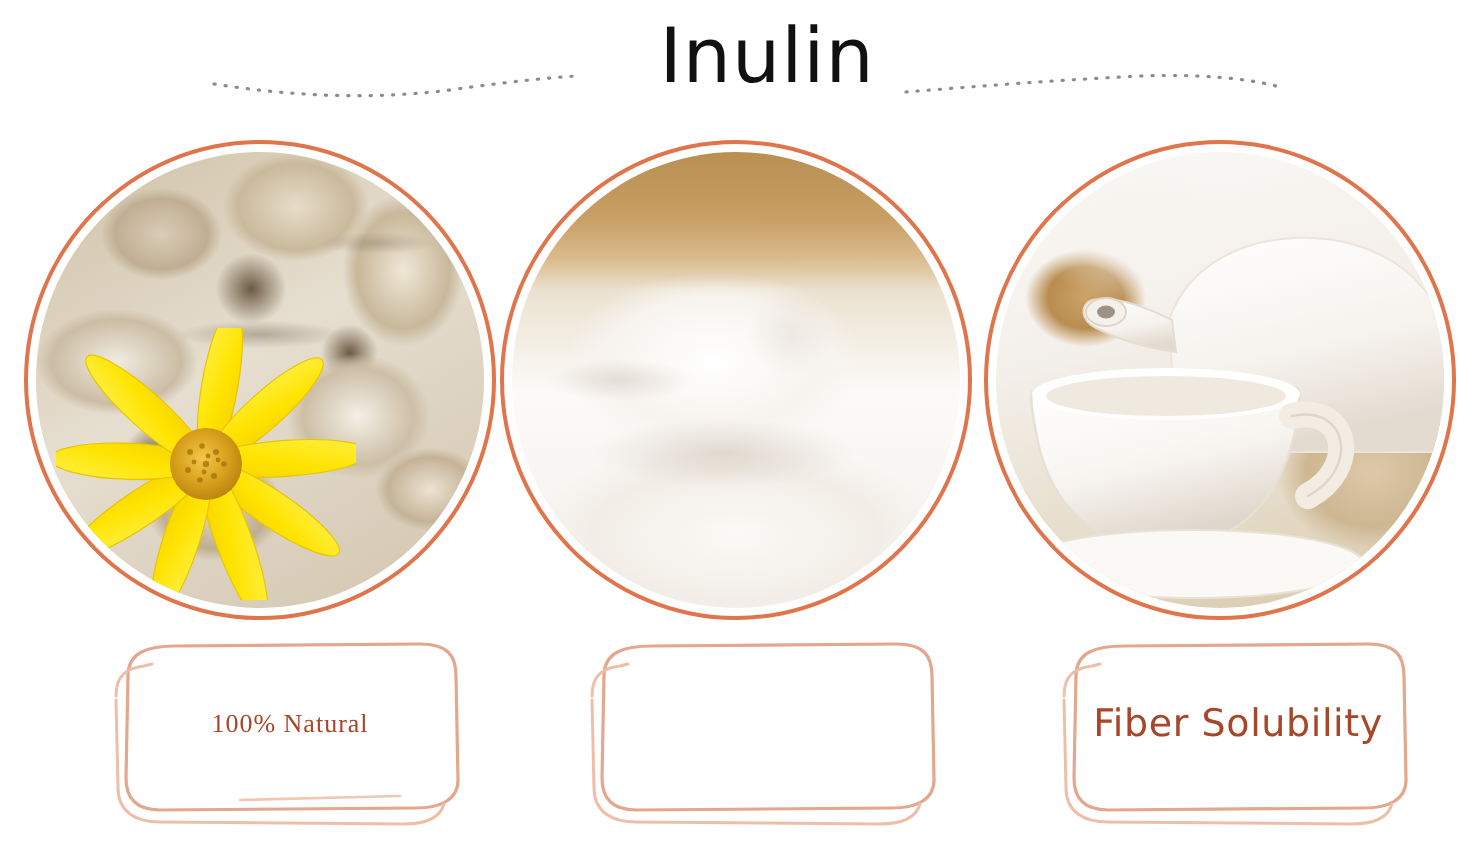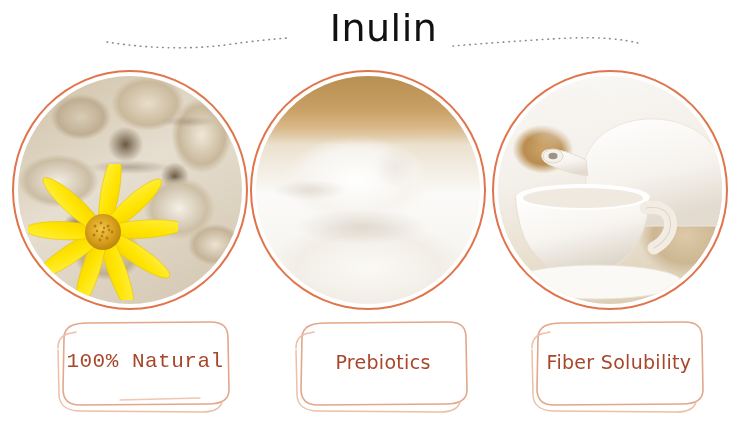--- a/index.html
+++ b/index.html
@@ -180,22 +180,22 @@
     justify-content: center;
     color: #a8462a;
     z-index: 2;
     pointer-events: none;
   }
   .label-text .ln {
     line-height: 1.28;
     white-space: nowrap;
   }
   .label-wrap.l1 .label-text .ln {
-    font-family: Liberation Mono, monospace;
-    font-size: 21px;
+    font-family: Liberation Serif, serif;
+    font-size: 13px;
     letter-spacing: 0.5px;
   }
   .label-wrap.l2 .label-text .ln {
     font-family: "DejaVu Sans", sans-serif;
     font-size: 19px;
     letter-spacing: 0.3px;
   }
   .label-wrap.l3 .label-text .ln {
     font-family: "DejaVu Sans", sans-serif;
     font-size: 19px;
@@ -330,21 +330,20 @@
         <span class="ln">100% Natural</span>
       </div>
     </div>
 
     <div class="label-wrap l2">
       <svg class="sketch" viewBox="0 0 190 100" aria-hidden="true">
         <path d="M14,20 C14,8 24,5 38,5 L160,4 C174,4 178,10 178,20 L179,72 C179,82 170,86 158,86 L30,87 C18,87 13,81 13,71 Z" fill="none" stroke="#e2a78c" stroke-width="1.6" stroke-linecap="round"></path>
         <path d="M8,30 C8,20 13,16 22,15 L26,14 M8,32 L9,76 C9,88 18,93 30,93 L152,94 C163,94 170,91 172,84" fill="none" stroke="#edbfa8" stroke-width="1.5" stroke-linecap="round"></path>
       </svg>
       <div class="label-text">
-        <span class="ln">Prebiotics</span>
       </div>
     </div>
 
     <div class="label-wrap l3">
       <svg class="sketch" viewBox="0 0 190 100" aria-hidden="true">
         <path d="M14,20 C14,8 24,5 38,5 L160,4 C174,4 178,10 178,20 L179,72 C179,82 170,86 158,86 L30,87 C18,87 13,81 13,71 Z" fill="none" stroke="#e2a78c" stroke-width="1.6" stroke-linecap="round"></path>
         <path d="M8,30 C8,20 13,16 22,15 L26,14 M8,32 L9,76 C9,88 18,93 30,93 L152,94 C163,94 170,91 172,84" fill="none" stroke="#edbfa8" stroke-width="1.5" stroke-linecap="round"></path>
       </svg>
       <div class="label-text">
         <span class="ln">Fiber Solubility</span>

